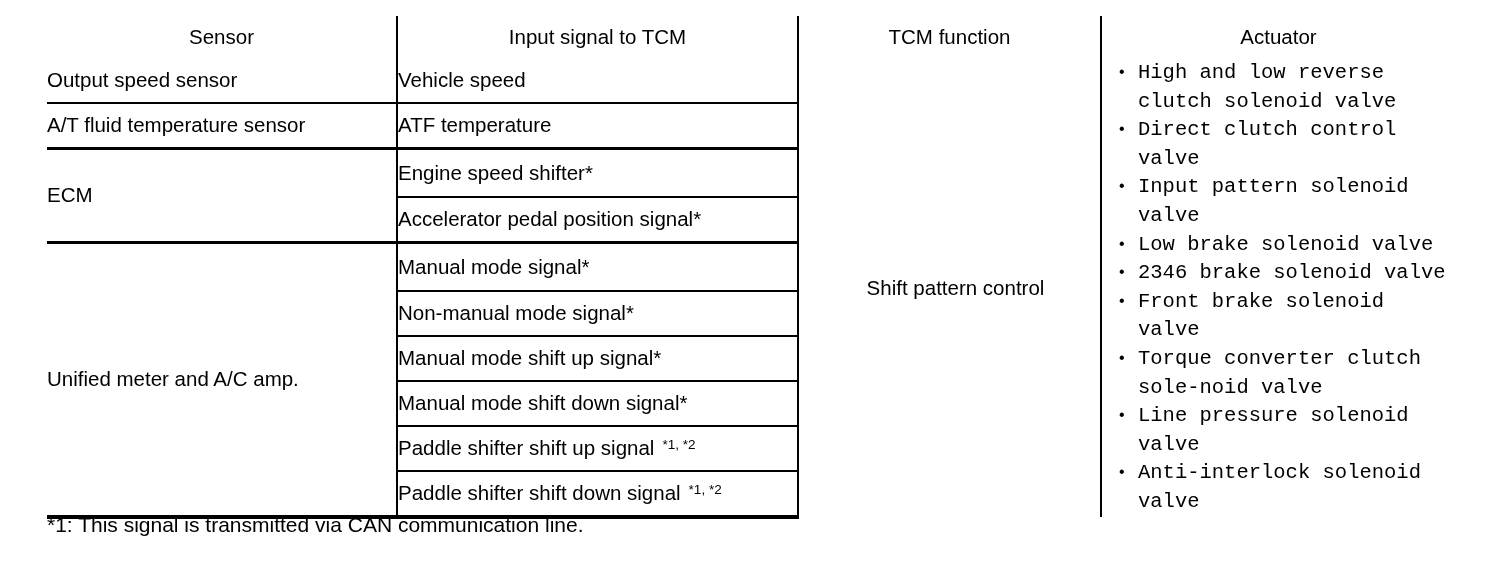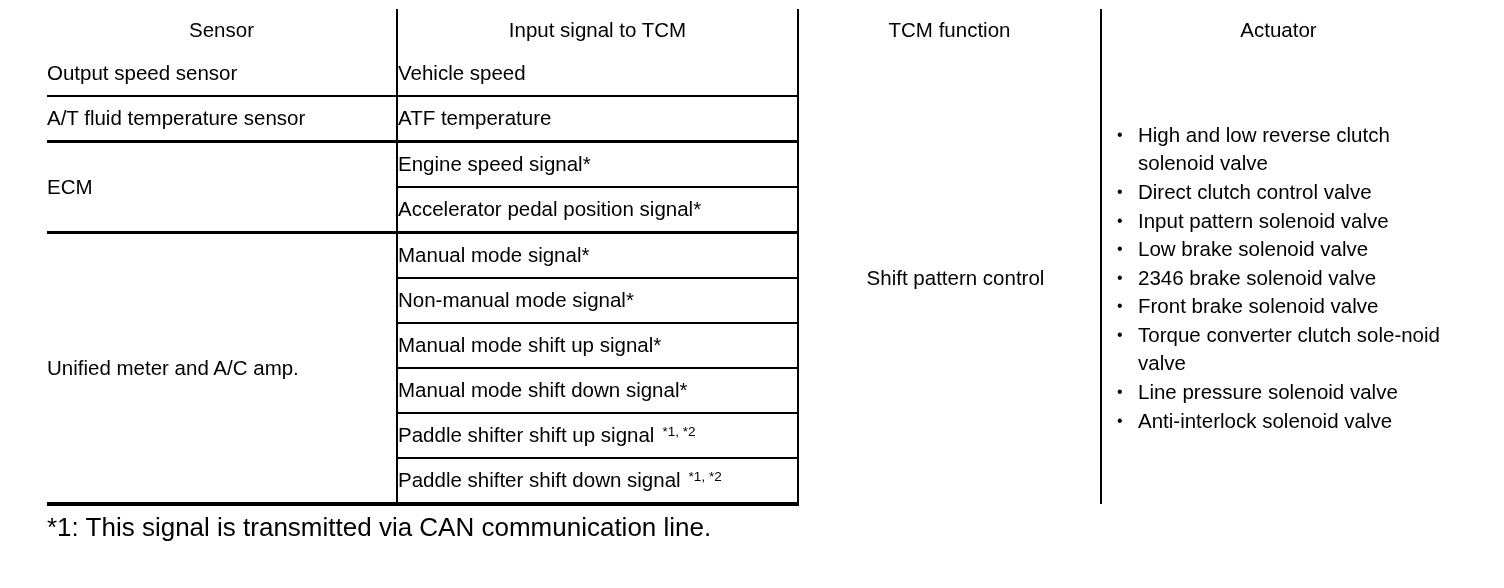--- a/index.html
+++ b/index.html
@@ -7,21 +7,21 @@
     width:1504px;height:588px;
     font-family:"Liberation Sans","DejaVu Sans",sans-serif;
     color:#000000;
     -webkit-font-smoothing:none;
   }
   .sheet{position:relative;width:1504px;height:588px;overflow:hidden;}
 
   
   table.spec{
     position:absolute;
-    left:47px; top:9px;
+    left:47px; top:16px;
     width:1408px;
     border-collapse:collapse;
     table-layout:fixed;
   }
   table.spec col.c1{width:350px;}
   table.spec col.c2{width:401px;}
   table.spec col.c3{width:303px;}
   table.spec col.c4{width:354px;}
 
   table.spec td,table.spec th{
@@ -63,39 +63,40 @@
   ul.acts{
     list-style:none;
     margin:0;padding:0 0 0 12px;
   }
   ul.acts li{
     position:relative;
     padding-left:24px;
     font-size:20.5px;
     line-height:28.6px;
     margin:0;
+    font-family:Liberation Mono, monospace;
   }
   ul.acts li::before{
     content:"\2022";
     position:absolute;
     left:3px; top:0;
     font-size:16px;
     line-height:28.6px;
   }
 
   sup{font-size:0.66em;vertical-align:0.45em;line-height:0;padding-left:8px;}
 
   
   .notes{
     position:absolute;
     left:47px; top:513px;
     width:1000px;
   }
   .notes .note{
-    font-size:26px;
+    font-size:21px;
     line-height:1.15;
     margin-bottom:16px;
     white-space:nowrap;
   }
 </style>
 </head>
 <body>
 
 <div class="sheet">
 
@@ -135,21 +136,21 @@
         </td>
       </tr>
 
       <tr>
         <td class="vsep thick">A/T fluid temperature sensor</td>
         <td class="vsep thick">ATF temperature</td>
       </tr>
 
       <tr>
         <td class="vsep thick mid" rowspan="2">ECM</td>
-        <td class="vsep thin">Engine speed signal*</td>
+        <td class="vsep thin">Engine speed shifter*</td>
       </tr>
 
       <tr>
         <td class="vsep thick">Accelerator pedal position signal*</td>
       </tr>
 
       <tr>
         <td class="vsep last mid" rowspan="6">Unified meter and A/C amp.</td>
         <td class="vsep thin">Manual mode signal*</td>
       </tr>

